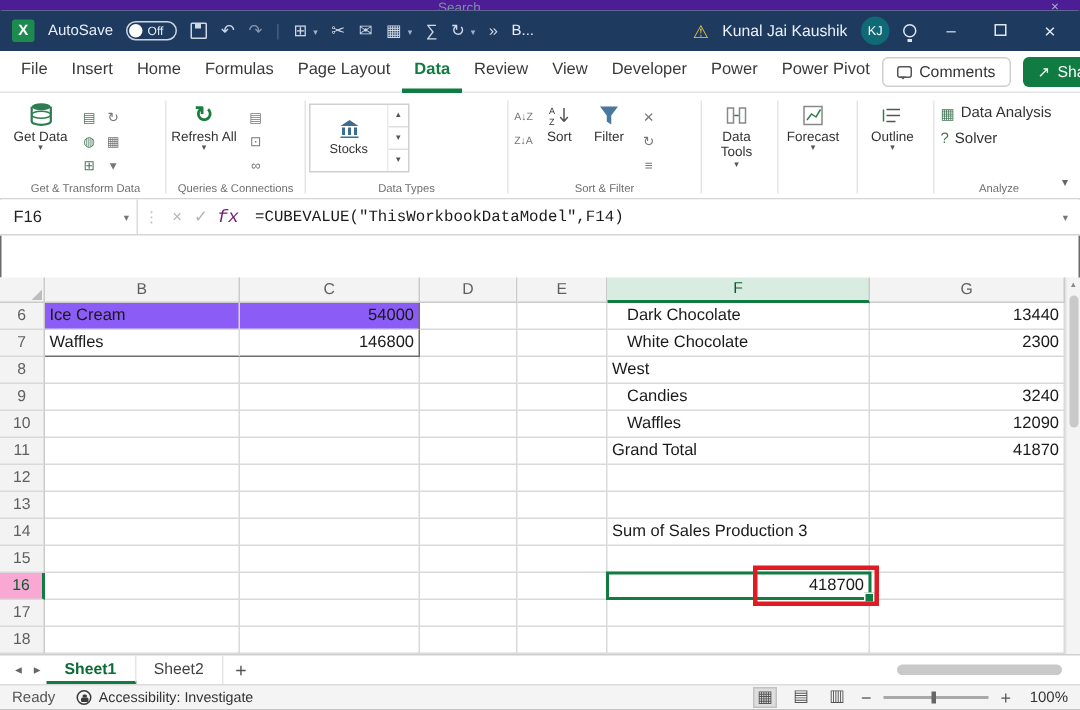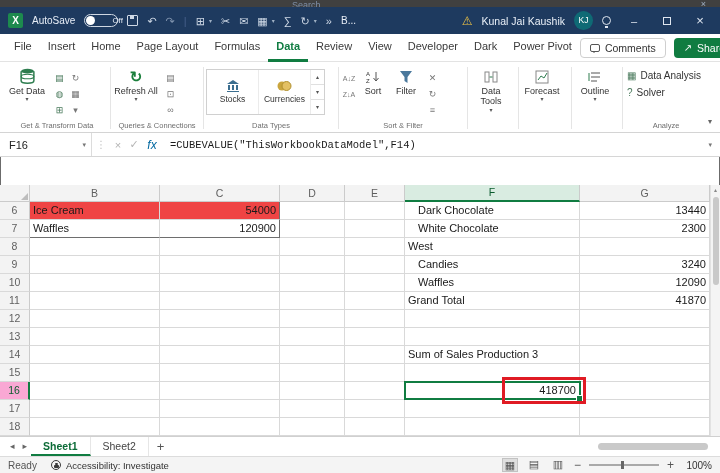--- a/index.html
+++ b/index.html
@@ -1,26 +1,26 @@
 <!DOCTYPE html>
 <html><head>
 <meta charset="utf-8">
 <style>
   *{margin:0;padding:0;box-sizing:border-box}
   html,body{width:720px;height:473px;overflow:hidden;font-family:"Liberation Sans",sans-serif;background:#fff}
   .window{position:absolute;inset:0;box-shadow:inset 0 0 0 1px #6b6b6b;overflow:hidden}
 
   
-  .sliver{position:absolute;top:0;left:0;right:0;height:7px;background:#404040;overflow:hidden;color:#7d8ea6;font-size:9px}
+  .sliver{position:absolute;top:0;left:0;right:0;height:7px;background:#4c1d95;overflow:hidden;color:#7d8ea6;font-size:9px}
   .sliver .srch{position:absolute;left:292px;top:0px}
   .sliver .scls{position:absolute;right:14px;top:-1px;font-size:9px;color:#9fb0c4}
   .titlebar{position:absolute;top:7px;left:0;right:0;height:27px;background:#1e3a5f;display:flex;align-items:center;gap:9px;padding:0 8px;color:#dfe6f0}
   .xlogo{width:15px;height:15px;background:#1d8a4e;border-radius:2px;color:#fff;font-size:10px;font-weight:bold;text-align:center;line-height:15px;flex:0 0 auto}
   .tb-label{font-size:10px;color:#e8eef7}
-  .toggle{width:34px;height:13px;border:1px solid #cfd7e2;border-radius:7px;display:flex;align-items:center;padding:1px 3px 1px 1px;gap:17px;cursor:pointer}
+  .toggle{width:34px;height:13px;border:1px solid #cfd7e2;border-radius:7px;display:flex;align-items:center;padding:1px 3px 1px 1px;gap:3px;cursor:pointer}
   .knob{width:9px;height:9px;border-radius:50%;background:#fff;flex:0 0 auto}
   .tstate{font-size:8px;color:#e8eef7;line-height:9px}
   .qicon{font-size:11px;color:#cfd9e6;line-height:14px}
   .qchev{font-size:6px;color:#9fb0c4;margin-left:-5px}
   .tbsep{color:#46608a;font-size:11px}
   .floppy{width:11px;height:11px;border:1.2px solid #cfd9e6;border-radius:1px;position:relative}
   .floppy:after{content:"";position:absolute;left:2px;top:0;width:4px;height:3px;background:#cfd9e6}
   .tb-right{margin-left:auto;display:flex;align-items:center;gap:9px}
   .warn{color:#f7c843;font-size:12px}
   .uname{font-size:10.5px;color:#eaf0f8;white-space:nowrap}
@@ -63,38 +63,38 @@
   .ribbon-collapse{position:absolute;right:8px;bottom:6px;font-size:8px;color:#666;cursor:pointer}
   .greenref{color:#1a7f3c;font-size:15px;font-weight:bold;line-height:16px}
 
   
   .fbar{position:absolute;top:133px;left:0;right:0;height:24px;background:#fff;border-bottom:1px solid #d6d6d6;display:flex;align-items:center}
   .namebox{width:92px;height:100%;border-right:1px solid #dcdcdc;display:flex;align-items:center;cursor:pointer}
   .namebox .nb{flex:1;font-size:11px;color:#222;padding-left:9px}
   .namebox .nbchev{font-size:7px;color:#777;padding-right:5px}
   .fdots{color:#c0c0c0;font-size:10px;padding:0 4px}
   .fbtn{color:#b3b3b3;font-size:11px;width:16px;text-align:center;cursor:pointer}
-  .fxbtn{font-family:Liberation Sans, sans-serif;font-style:italic;color:#0369a1;font-size:12px;width:20px;text-align:center;cursor:pointer}
+  .fxbtn{font-family:Liberation Mono, monospace;font-style:italic;color:#701a75;font-size:12px;width:20px;text-align:center;cursor:pointer}
   .ftext{font-family:"Liberation Mono",monospace;font-size:10.5px;color:#1a1a1a;margin-left:8px;white-space:nowrap;overflow:hidden;flex:1}
   .fexp{font-size:7px;color:#777;padding:0 8px;cursor:pointer}
 
   
   .grid{position:absolute;top:185px;left:0;width:710px;height:251px;background:#fff}
   .grow{display:grid;grid-template-columns:30px 130px 120px 65px 60px 175px 130px;height:18px}
   .grow.ghead{height:17px}
   .ch{background:#f3f3f3;border-right:1px solid #cbcbcb;border-bottom:1px solid #cbcbcb;font-size:10.5px;color:#5f5f5f;text-align:center;line-height:16px;cursor:pointer}
   .ch.sel{background:#d9ece1;border-bottom:2px solid #107c41;color:#0b5c2e;line-height:14px}
   .corner{background:#f3f3f3;border-right:1px solid #cbcbcb;border-bottom:1px solid #cbcbcb;position:relative;cursor:pointer}
   .tri{position:absolute;right:1px;bottom:1px;width:0;height:0;border-left:7px solid transparent;border-bottom:7px solid #bdbdbd}
   .rh{background:#f3f3f3;border-right:1px solid #cbcbcb;border-bottom:1px solid #d9d9d9;font-size:10.5px;color:#5f5f5f;text-align:center;line-height:17px;cursor:pointer}
   .rh.sel{background:#f9a8d4;border-right:2px solid #107c41;color:#0b5c2e}
   .cell{border-right:1px solid #d9d9d9;border-bottom:1px solid #d9d9d9;font-size:11px;color:#1a1a1a;padding:0 3px;line-height:17px;overflow:hidden;white-space:nowrap;cursor:cell}
   .num{text-align:right}
   .ind{padding-left:13px}
-  .hl{background:#ef4444}
+  .hl{background:#8b5cf6}
   .bb{border-bottom:1px solid #6e6e6e}
   .brd{border-right:1px solid #6e6e6e}
   .selbox{position:absolute;left:404px;top:196px;width:177px;height:19px;border:2px solid #107c41;pointer-events:none}
   .selbox:after{content:"";position:absolute;right:-4px;bottom:-4px;width:5px;height:5px;background:#107c41;border:1px solid #fff}
   .redbox{position:absolute;left:502px;top:192px;width:84px;height:27px;border:3px solid #e01b24;pointer-events:none}
 
   
   .vscroll{position:absolute;top:185px;left:710px;width:10px;height:251px;background:#f4f4f4;border-left:1px solid #e2e2e2}
   .varrow{display:block;text-align:center;font-size:6px;color:#888;line-height:10px}
   .vthumb{position:absolute;top:12px;left:2px;width:6px;height:88px;background:#c9c9c9;border-radius:3px}
@@ -162,27 +162,27 @@
       <span class="wbtn">–</span>
       <span class="wbtn"><span class="restore-sq"></span></span>
       <span class="wbtn wclose">×</span>
     </div>
   </div>
 
   <div class="tabsrow">
     <span class="rtab">File</span>
     <span class="rtab">Insert</span>
     <span class="rtab">Home</span>
+    <span class="rtab">Formulas</span>
     <span class="rtab">Page Layout</span>
-    <span class="rtab">Formulas</span>
     <span class="rtab active">Data</span>
     <span class="rtab">Review</span>
     <span class="rtab">View</span>
     <span class="rtab">Developer</span>
-    <span class="rtab">Dark</span>
+    <span class="rtab">Power</span>
     <span class="rtab">Power Pivot</span>
     <div class="tabs-right">
       <span class="pillbtn">
         <span class="bubble"></span>
         <span>Comments</span>
       </span>
       <span class="sharebtn">
         <span class="sharearrow">↗</span>
         <span>Share</span>
 
@@ -231,27 +231,20 @@
     </div>
     <div class="gdiv"></div>
 
     <div class="rgroup" style="width:130px">
       <div class="gallery">
         <div class="gitem">
           <svg width="14" height="12" viewBox="0 0 14 12">
               <path d="M1 4 L7 0 L13 4 Z M2 5 h2 v5 h-2 Z M6 5 h2 v5 h-2 Z M10 5 h2 v5 h-2 Z M1 11 h12 v1 h-12 Z" fill="#3b6e8f"></path>
             </svg>
           <span>Stocks</span>
-        </div>
-        <div class="gitem">
-          <svg width="15" height="12">
-              <circle cx="5" cy="6" r="4.5" fill="#caa53d"></circle>
-              <circle cx="9.5" cy="6" r="4.5" fill="#e3c063" stroke="#b08f2e"></circle>
-            </svg>
-          <span>Currencies</span>
         </div>
         <div class="gstrip">
           <span>▴</span>
           <span>▾</span>
           <span>▾</span>
         </div>
       </div>
       <div class="glabel">Data Types</div>
     </div>
     <div class="gdiv"></div>
@@ -378,21 +371,21 @@
       <div class="cell hl num brd">54000</div>
       <div class="cell"></div>
       <div class="cell"></div>
       <div class="cell ind">Dark Chocolate</div>
       <div class="cell num">13440</div>
     </div>
 
     <div class="grow">
       <div class="rh">7</div>
       <div class="cell bb">Waffles</div>
-      <div class="cell num bb brd">120900</div>
+      <div class="cell num bb brd">146800</div>
       <div class="cell"></div>
       <div class="cell"></div>
       <div class="cell ind">White Chocolate</div>
       <div class="cell num">2300</div>
     </div>
 
     <div class="grow">
       <div class="rh">8</div>
       <div class="cell"></div>
       <div class="cell"></div>

